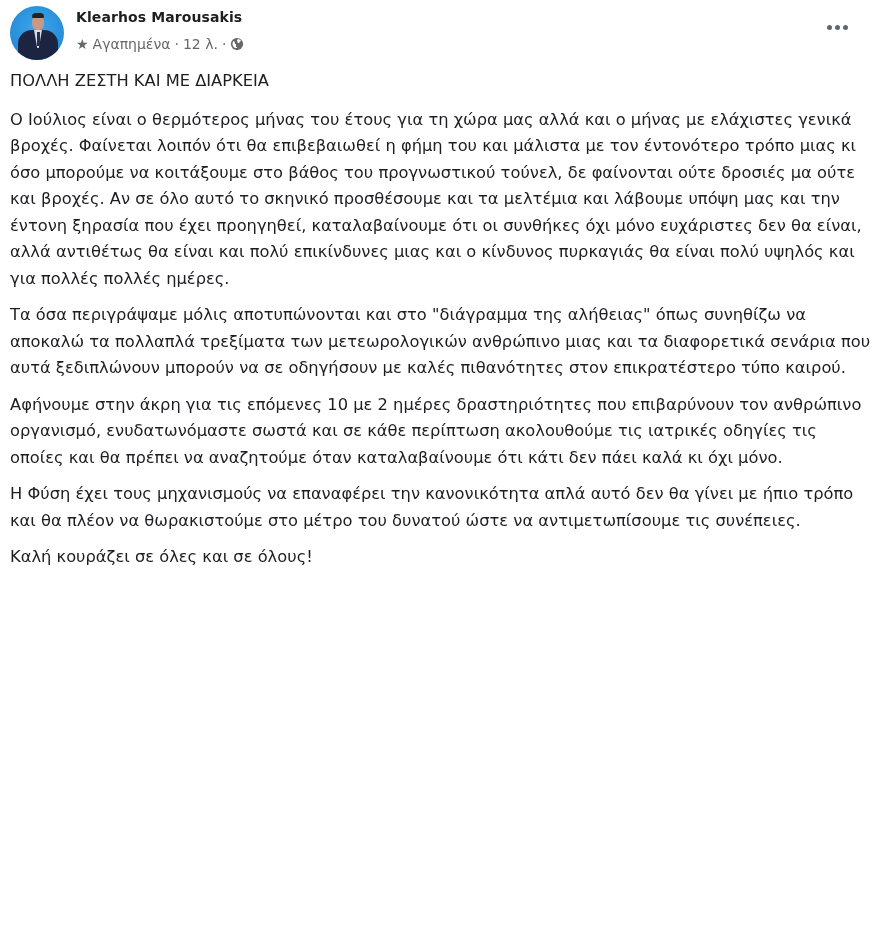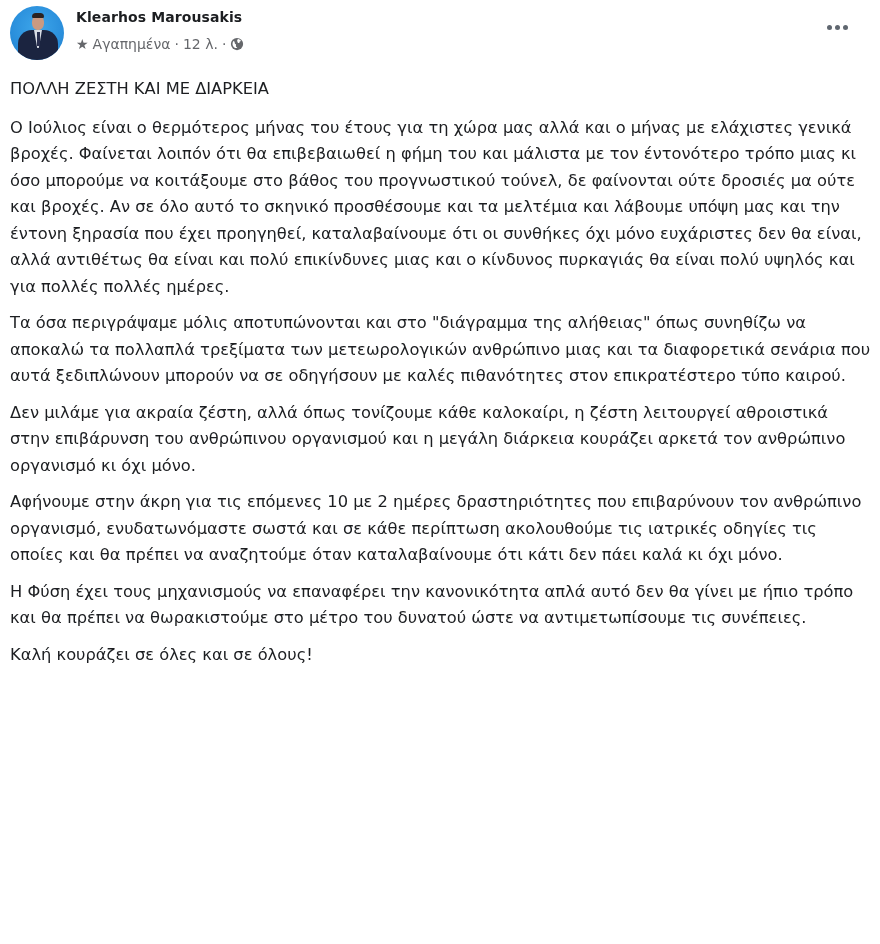--- a/index.html
+++ b/index.html
@@ -25,21 +25,21 @@
     .meta { position: absolute; left: 66px; top: 30px; font-size: 14px; color: #65676b; display: flex; align-items: center; gap: 4px; }
     .meta .star { font-size: 14px; color: #65676b; }
     .meta .globe { width: 14px; height: 14px; display: inline-block; }
     .more-btn {
       position: absolute; right: 18px; top: 10px; width: 30px; height: 22px;
       display: flex; align-items: center; justify-content: center; gap: 3px; cursor: pointer;
     }
     .more-btn span { width: 5px; height: 5px; border-radius: 50%; background: #606770; display: block; }
 
     .post-body { position: absolute; left: 10px; top: 68px; width: 862px; font-size: 16.3px; line-height: 26.5px; color: #1c1e21; }
-    .post-body p { margin: 8px 0 10px 0; }
+    .post-body p { margin: 0 0 10px 0; }
     .post-body p.title { margin-bottom: 12px; }
   </style>
 </head>
 <body>
 
 <div class="post-header">
   <div class="avatar">
     <div class="body"></div>
     <div class="shirt"></div>
     <div class="tie"></div>
@@ -65,17 +65,16 @@
     <span></span>
     <span></span>
     <span></span>
   </div>
 </div>
 
 <div class="post-body">
   <p class="title">ΠΟΛΛΗ ΖΕΣΤΗ ΚΑΙ ΜΕ ΔΙΑΡΚΕΙΑ</p>
   <p>Ο Ιούλιος είναι ο θερμότερος μήνας του έτους για τη χώρα μας αλλά και ο μήνας με ελάχιστες γενικά βροχές. Φαίνεται λοιπόν ότι θα επιβεβαιωθεί η φήμη του και μάλιστα με τον έντονότερο τρόπο μιας κι όσο μπορούμε να κοιτάξουμε στο βάθος του προγνωστικού τούνελ, δε φαίνονται ούτε δροσιές μα ούτε και βροχές. Αν σε όλο αυτό το σκηνικό προσθέσουμε και τα μελτέμια και λάβουμε υπόψη μας και την έντονη ξηρασία που έχει προηγηθεί, καταλαβαίνουμε ότι οι συνθήκες όχι μόνο ευχάριστες δεν θα είναι, αλλά αντιθέτως θα είναι και πολύ επικίνδυνες μιας και ο κίνδυνος πυρκαγιάς θα είναι πολύ υψηλός και για πολλές πολλές ημέρες.</p>
   <p>Τα όσα περιγράψαμε μόλις αποτυπώνονται και στο "διάγραμμα της αλήθειας" όπως συνηθίζω να αποκαλώ τα πολλαπλά τρεξίματα των μετεωρολογικών ανθρώπινο μιας και τα διαφορετικά σενάρια που αυτά ξεδιπλώνουν μπορούν να σε οδηγήσουν με καλές πιθανότητες στον επικρατέστερο τύπο καιρού.</p>
-  <p>Δεν μιλάμε για ακραία ζέστη, αλλά όπως τονίζουμε κάθε καλοκαίρι, η ζέστη λειτουργεί αθροιστικά στην επιβάρυνση του ανθρώπινου οργανισμού και η μεγάλη διάρκεια κουράζει αρκετά τον ανθρώπινο οργανισμό κι όχι μόνο.</p>
   <p>Αφήνουμε στην άκρη για τις επόμενες 10 με 2 ημέρες δραστηριότητες που επιβαρύνουν τον ανθρώπινο οργανισμό, ενυδατωνόμαστε σωστά και σε κάθε περίπτωση ακολουθούμε τις ιατρικές οδηγίες τις οποίες και θα πρέπει να αναζητούμε όταν καταλαβαίνουμε ότι κάτι δεν πάει καλά κι όχι μόνο.</p>
-  <p>Η Φύση έχει τους μηχανισμούς να επαναφέρει την κανονικότητα απλά αυτό δεν θα γίνει με ήπιο τρόπο και θα πρέπει να θωρακιστούμε στο μέτρο του δυνατού ώστε να αντιμετωπίσουμε τις συνέπειες.</p>
+  <p>Η Φύση έχει τους μηχανισμούς να επαναφέρει την κανονικότητα απλά αυτό δεν θα γίνει με ήπιο τρόπο και θα πλέον να θωρακιστούμε στο μέτρο του δυνατού ώστε να αντιμετωπίσουμε τις συνέπειες.</p>
   <p>Καλή κουράζει σε όλες και σε όλους!</p>
 </div>
 
 </body></html>

